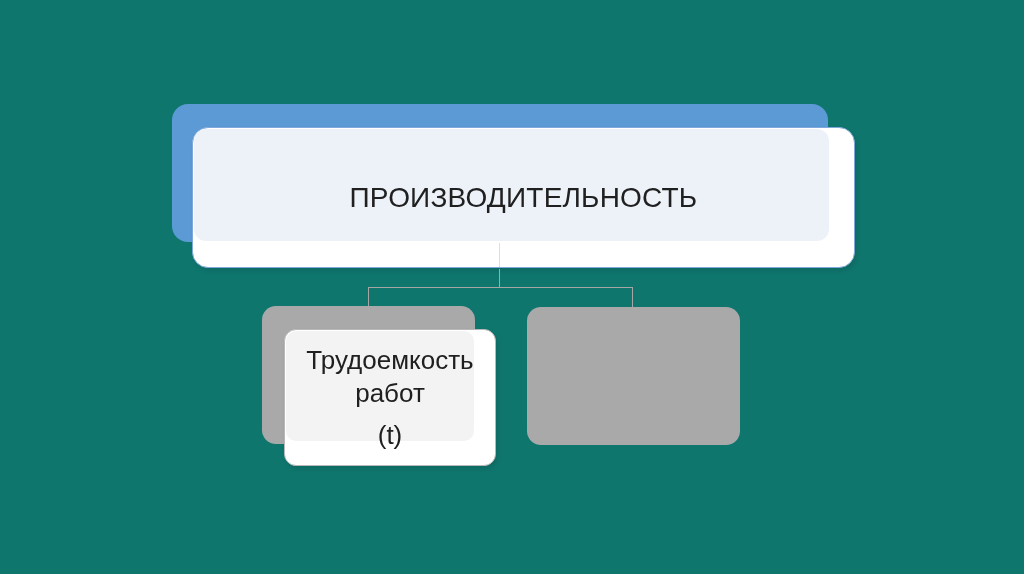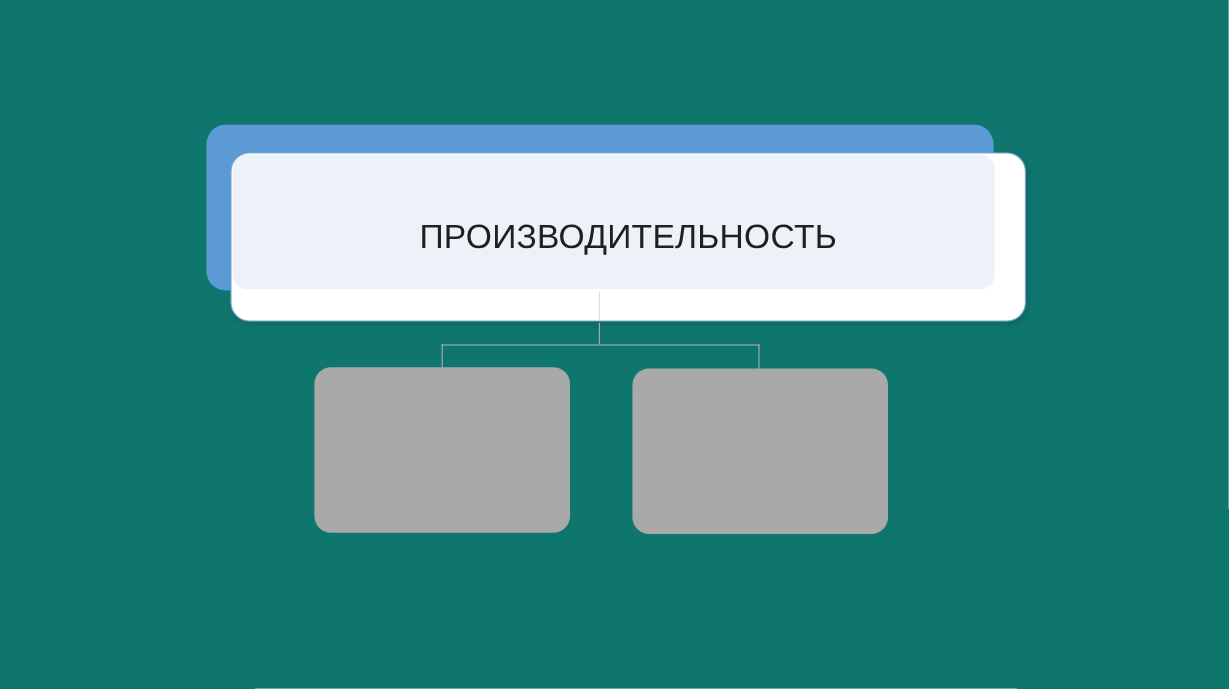--- a/index.html
+++ b/index.html
@@ -104,20 +104,27 @@
 
 <div class="canvas">
 
   <div class="abs root-back"></div>
   <div class="abs root-front">
     <div class="root-fill"></div>
     <div class="root-label">ПРОИЗВОДИТЕЛЬНОСТЬ</div>
   </div>
 
   <div class="abs child-back back-left"></div>
+  <div class="abs child-front front-left">
+    <div class="child-fill"></div>
+    <div class="child-text">
+      <div class="para">Трудоемкость работ</div>
+      <div class="para">(t)</div>
+    </div>
+  </div>
 
   <div class="abs child-back back-right"></div>
 
   <div class="abs stem-faint"></div>
   <div class="abs connector stem"></div>
   <div class="abs connector hbar"></div>
   <div class="abs connector drop-left"></div>
   <div class="abs connector drop-right"></div>
 
 </div>

